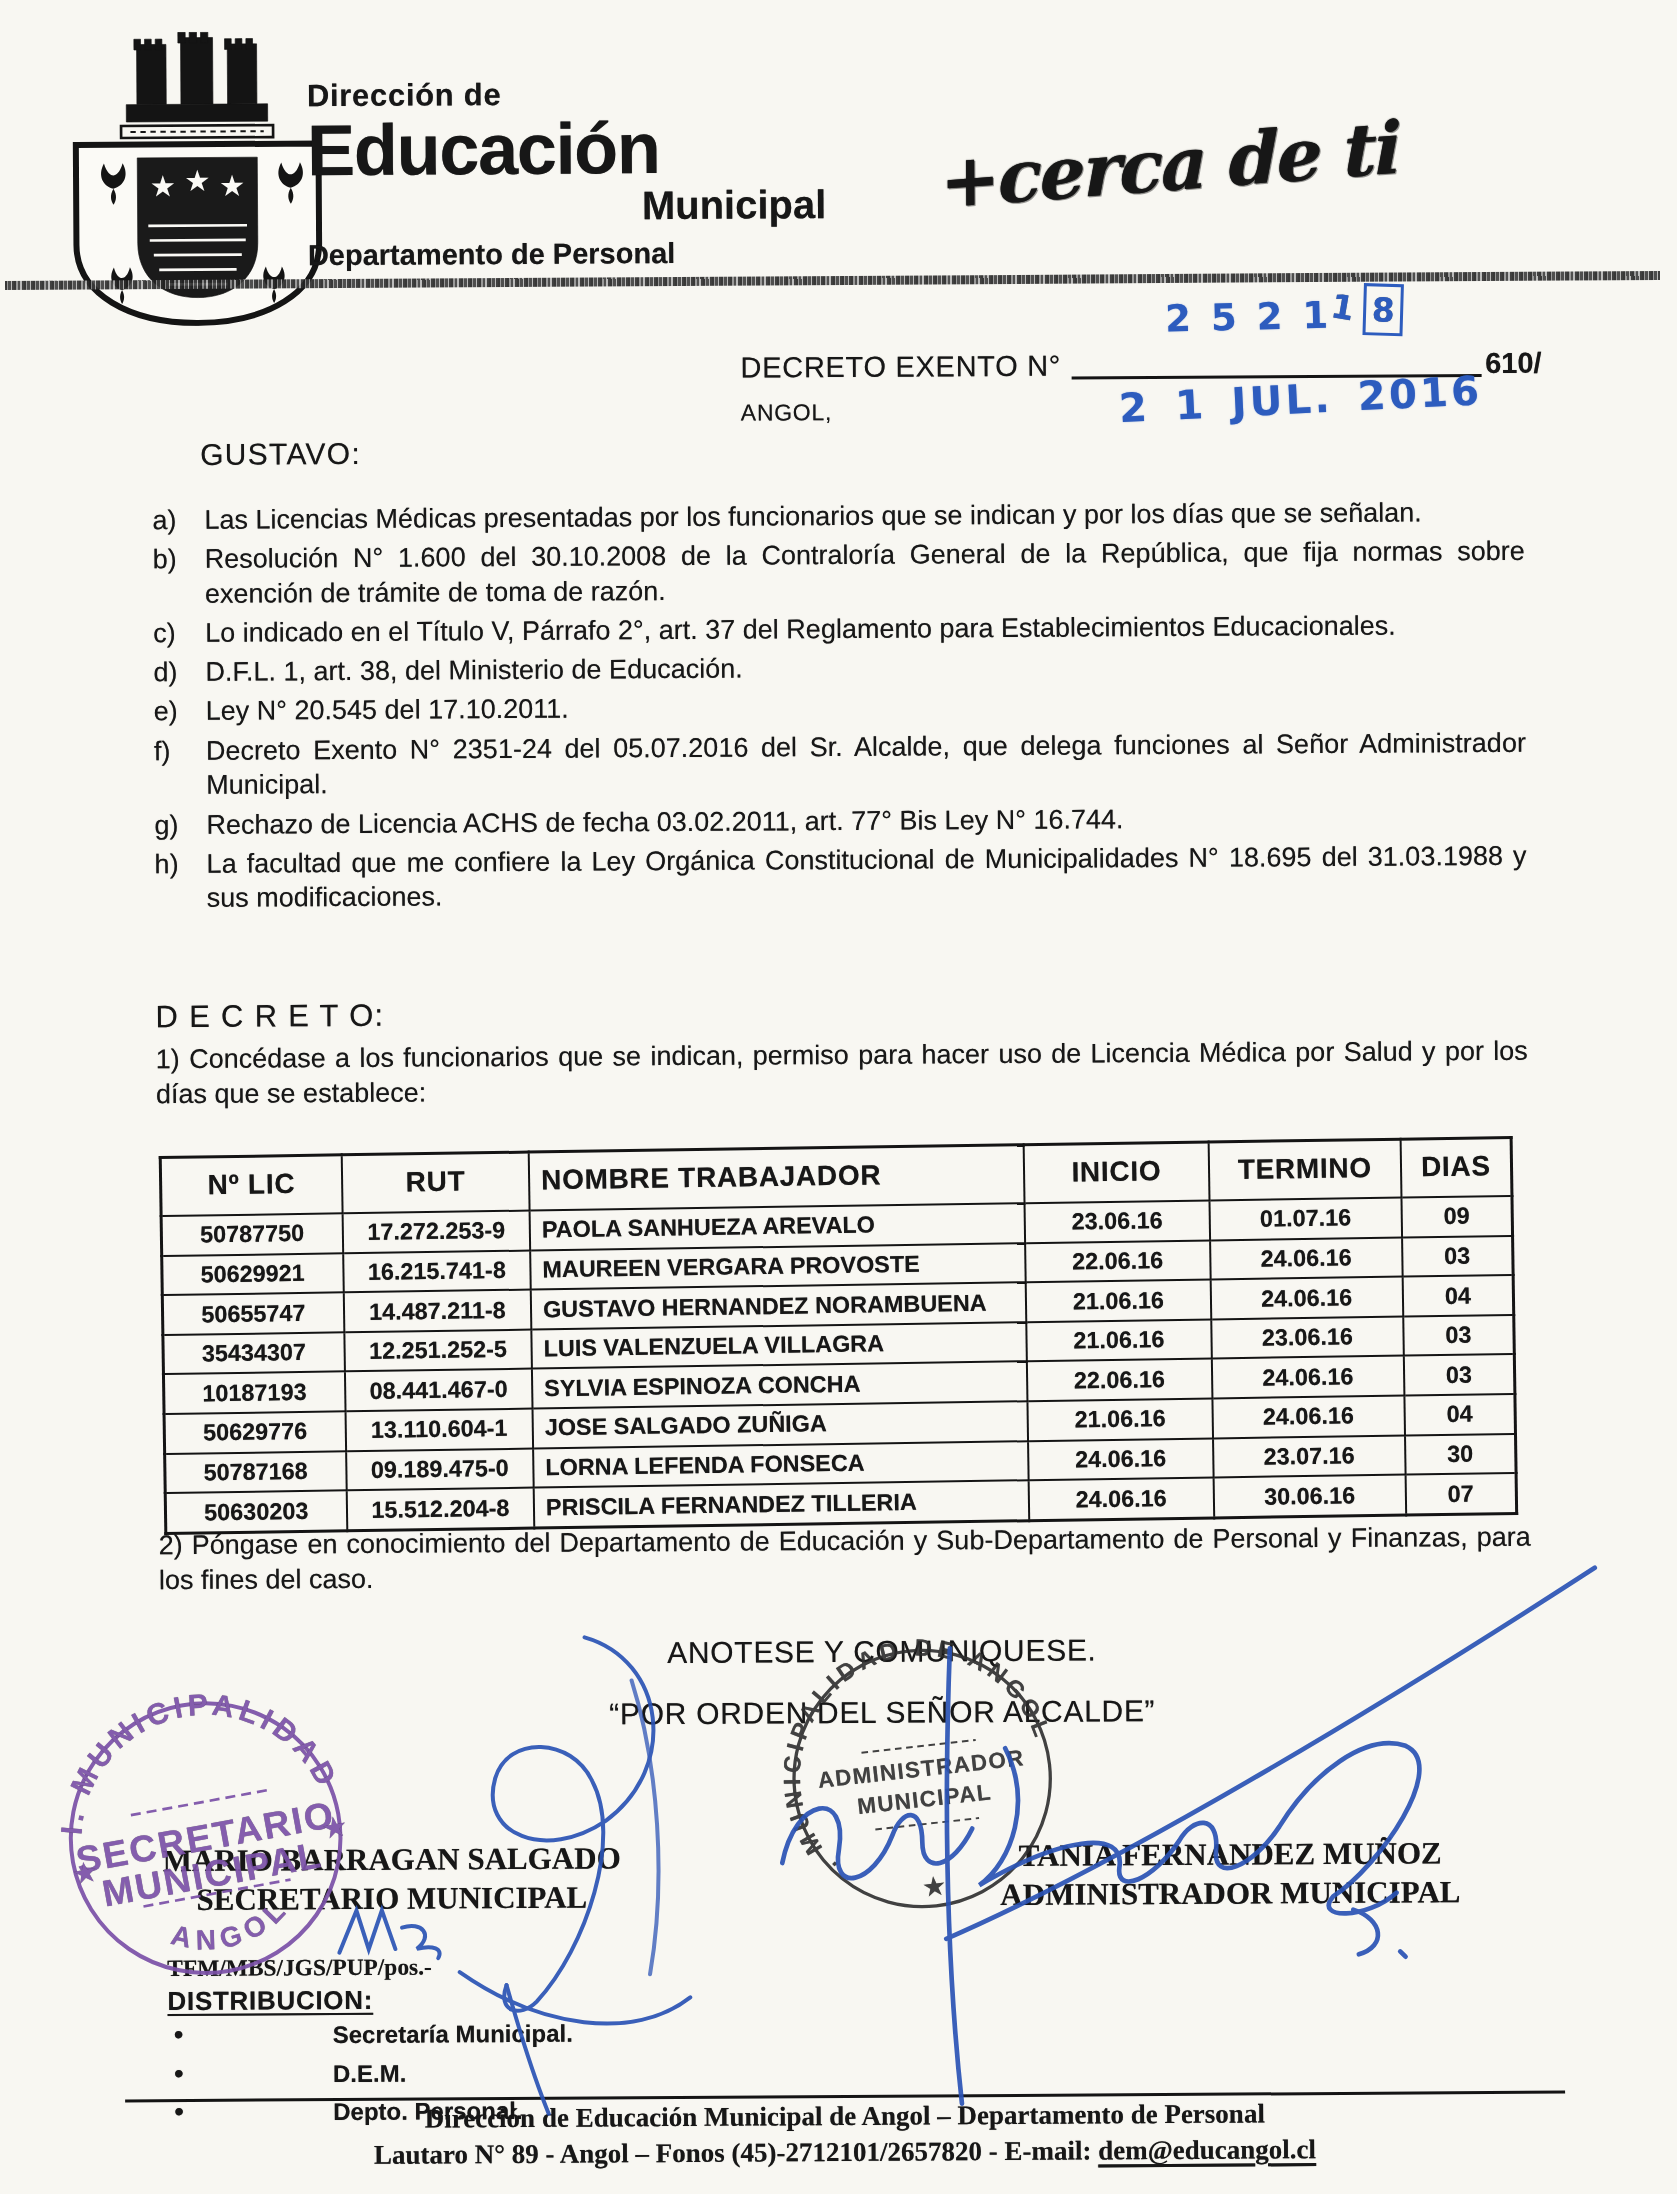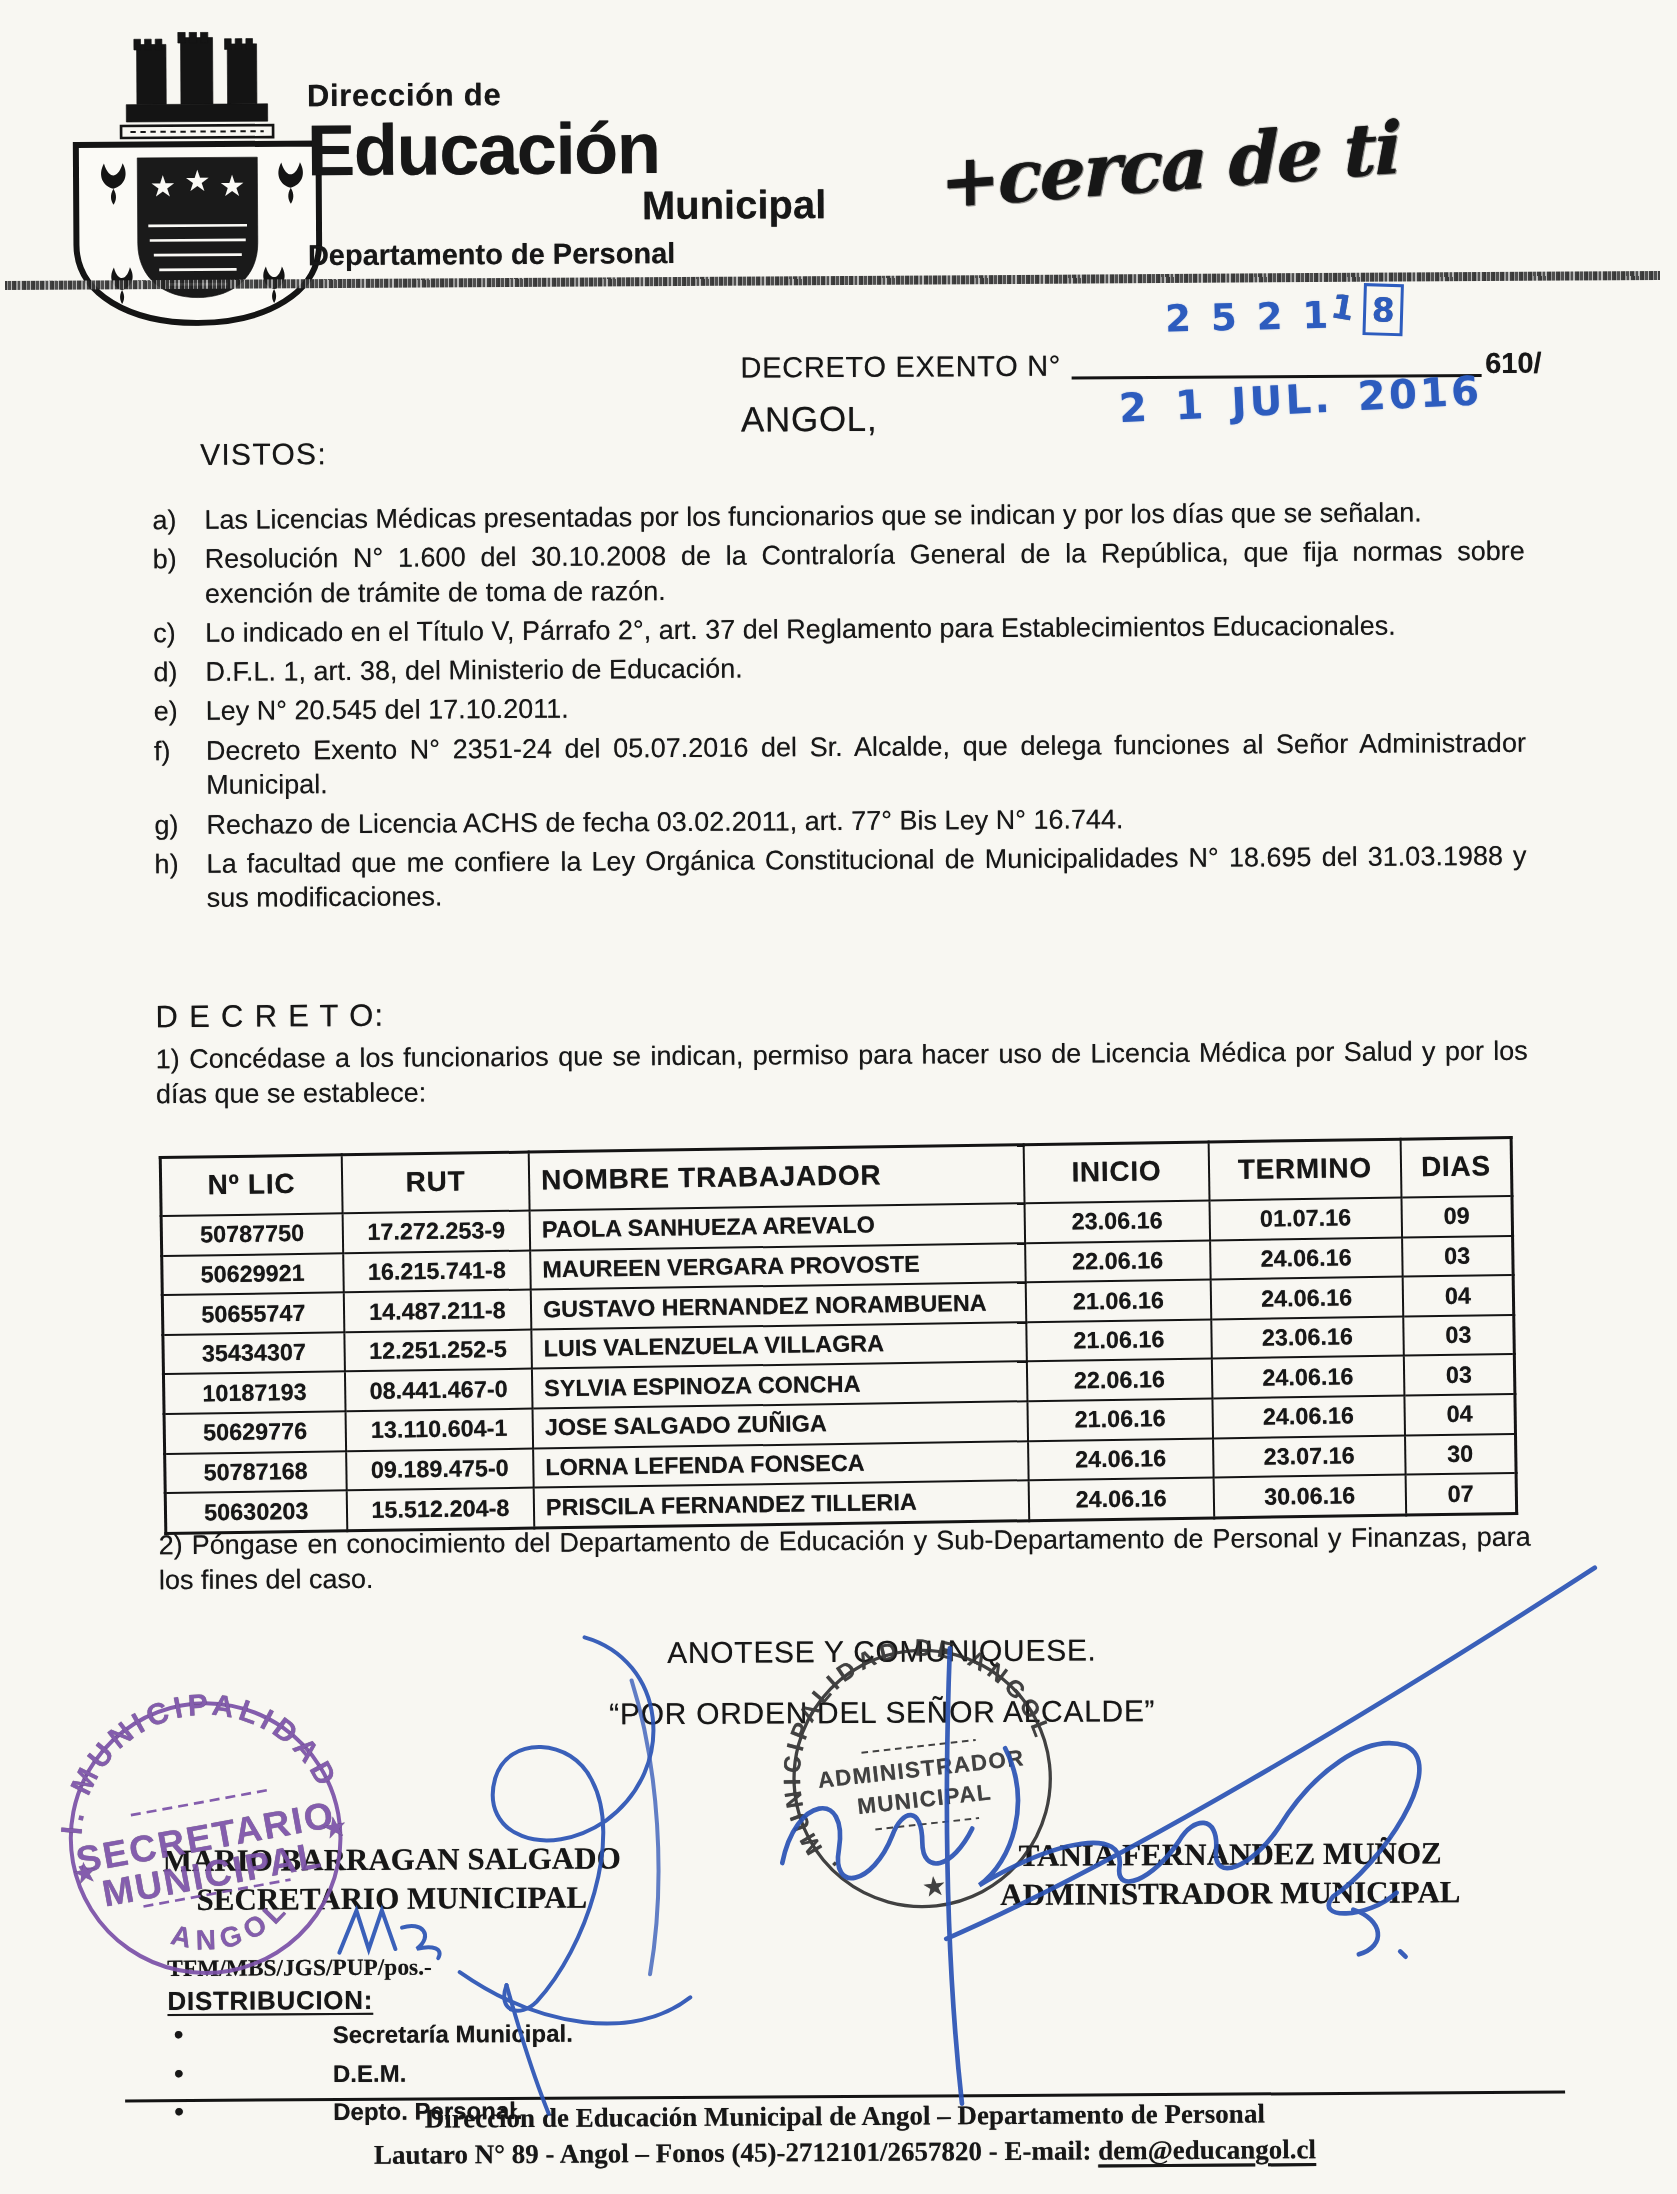--- a/index.html
+++ b/index.html
@@ -43,21 +43,21 @@
     font-family:"DejaVu Sans",sans-serif; font-weight:bold; }
   .folio-one { font-size:33px; transform:rotate(10deg); margin-top:4px; }
   .folio-box { width:40px; height:52px; border:3.3px solid #2d5cbe; display:flex; align-items:center;
     justify-content:center; font-size:33px; transform:rotate(2deg); }
 
   
   .decree-line { left:745px; top:351px; width:801px; display:flex; align-items:flex-end; }
   .dl-label { font-size:29px; letter-spacing:0.7px; white-space:nowrap; }
   .dl-rule  { flex:1; border-bottom:3.3px solid #141414; margin:0 4px 2.7px 10.7px; }
   .dl-num   { font-size:29px; font-weight:bold; white-space:nowrap; }
-  .angol    { left:745px; top:399px; font-size:35px; letter-spacing:0.7px; }
+  .angol    { left:745px; top:399px; font-size:23px; letter-spacing:0.7px; }
   .datestamp { left:1123px; top:379px; font-family:"DejaVu Sans",sans-serif; font-weight:bold;
     font-size:40px; letter-spacing:3.3px; word-spacing:8px; transform:rotate(-2.5deg);
     text-shadow:0 0 1.3px rgba(45,92,190,.6); }
 
   
   .vistos-h { left:204px; top:434px; font-size:30px; letter-spacing:1.3px; }
   .vlist { left:156px; top:499px; width:1372px; }
   .v-item { display:flex; margin-bottom:4.7px; }
   .v-label { width:52px; flex:0 0 52px; font-size:27px; line-height:1.28; }
   .v-text  { flex:1; font-size:27px; line-height:1.28; text-align:justify; }
@@ -174,21 +174,21 @@
   </div>
 
   <div class="abs decree-line">
     <span class="dl-label">DECRETO EXENTO N°</span>
     <span class="dl-rule"></span>
     <span class="dl-num">610/</span>
   </div>
   <div class="abs angol">ANGOL,</div>
   <div class="abs blue datestamp">2 1 JUL. 2016</div>
 
-  <div class="abs vistos-h">VISTOS:</div>
+  <div class="abs vistos-h">GUSTAVO:</div>
   <div class="abs vlist">
         <div class="v-item">
           <span class="v-label">a)</span>
           <div class="v-text">Las Licencias Médicas presentadas por los funcionarios que se indican y por los días que se señalan.</div>
         </div>
         <div class="v-item">
           <span class="v-label">b)</span>
           <div class="v-text">Resolución N° 1.600 del 30.10.2008 de la Contraloría General de la República, que fija normas sobre exención de trámite de toma de razón.</div>
         </div>
         <div class="v-item">

